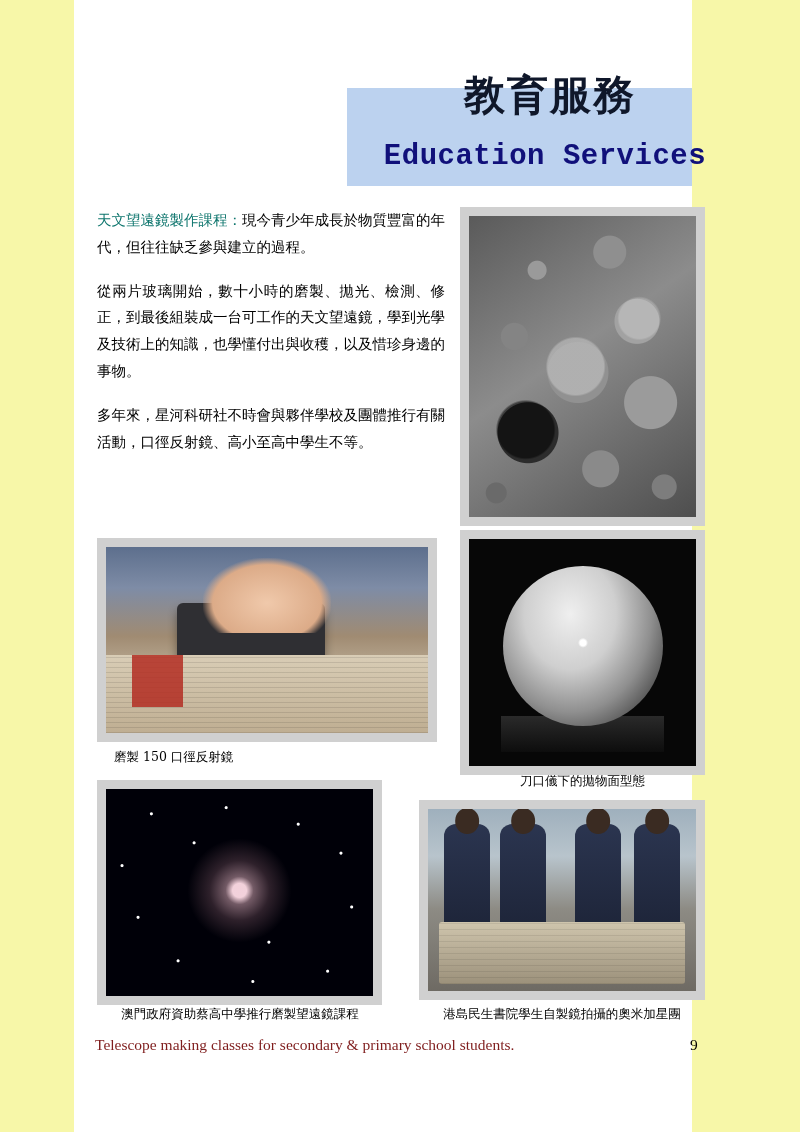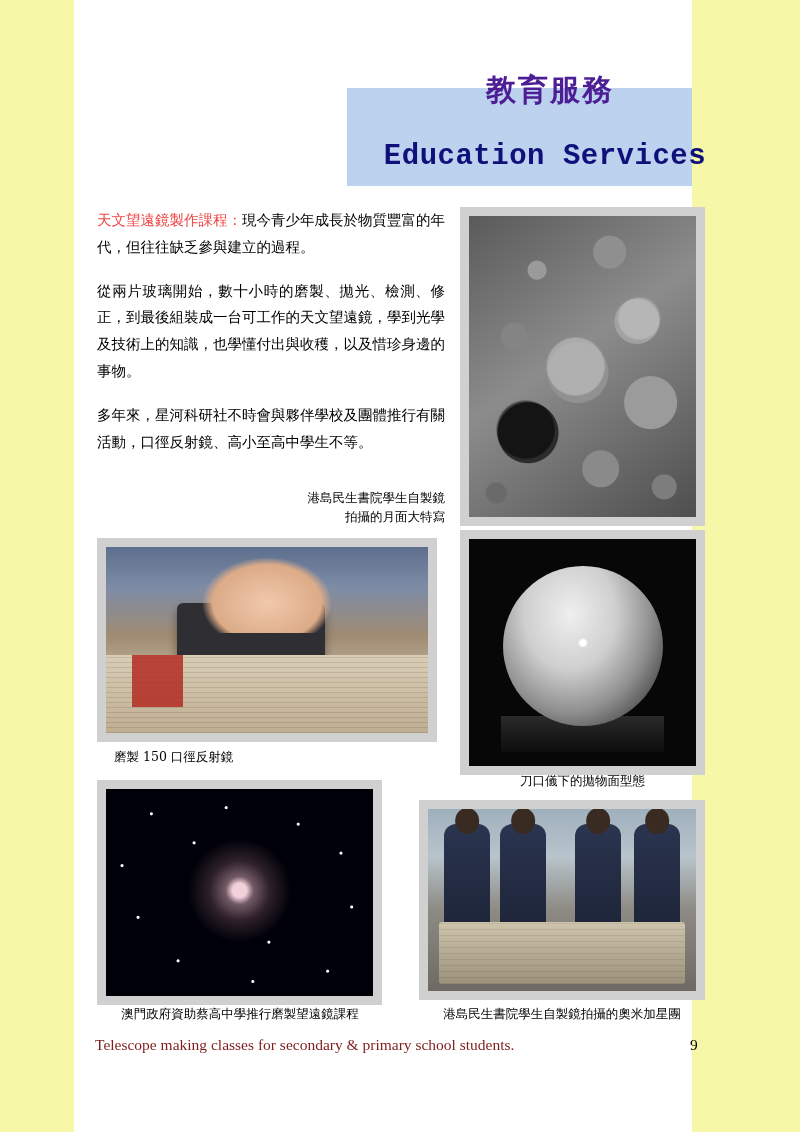--- a/index.html
+++ b/index.html
@@ -62,23 +62,23 @@
     height: 98px;
     background: #bcd2ef;
   }
   .title-cn {
     position: absolute;
     left: 400px;
     top: 74px;
     width: 300px;
     text-align: center;
     font-family: "DejaVu Serif", serif;
-    font-size: 30px;
+    font-size: 41px;
     font-weight: bold;
-    color: #4c1d95;
+    color: #0f172a;
     letter-spacing: 2px;
     line-height: 1.05;
   }
   .title-en {
     position: absolute;
     left: 380px;
     top: 140px;
     width: 330px;
     text-align: center;
     font-family: Liberation Mono, monospace;
@@ -97,21 +97,21 @@
     font-family: "DejaVu Serif", serif;
     font-size: 14.5px;
     line-height: 1.85;
     color: #000000;
     text-align: justify;
   }
   .body-text p {
     margin: 0 0 17px 0;
   }
   .lead-label {
-    color: #ef4444;
+    color: #0f766e;
   }
 
   
   .frame {
     position: absolute;
     background: #d0d0d0;
     padding: 9px;
     box-sizing: border-box;
   }
   .photo {
@@ -381,24 +381,20 @@
 
   <div class="body-text">
     <p><span class="lead-label">天文望遠鏡製作課程：</span><span>現今青少年成長於物質豐富的年代，但往往缺乏參與建立的過程。</span></p>
     <p>從兩片玻璃開始，數十小時的磨製、拋光、檢測、修正，到最後組裝成一台可工作的天文望遠鏡，學到光學及技術上的知識，也學懂付出與收穫，以及惜珍身邊的事物。</p>
     <p>多年來，星河科研社不時會與夥伴學校及團體推行有關活動，口徑反射鏡、高小至高中學生不等。</p>
   </div>
 
   <div class="frame img-moon">
     <div class="photo moon-surface"></div>
   </div>
-  <div class="caption cap-moon">
-    <div>港島民生書院學生自製鏡</div>
-    <div>拍攝的月面大特寫</div>
-  </div>
 
   <div class="frame img-grind">
     <div class="photo grind-scene">
       <div class="grind-paper"></div>
       <div class="grind-red"></div>
     </div>
   </div>
   <div class="caption cap-grind">磨製 150 口徑反射鏡</div>
 
   <div class="frame img-mirror">

